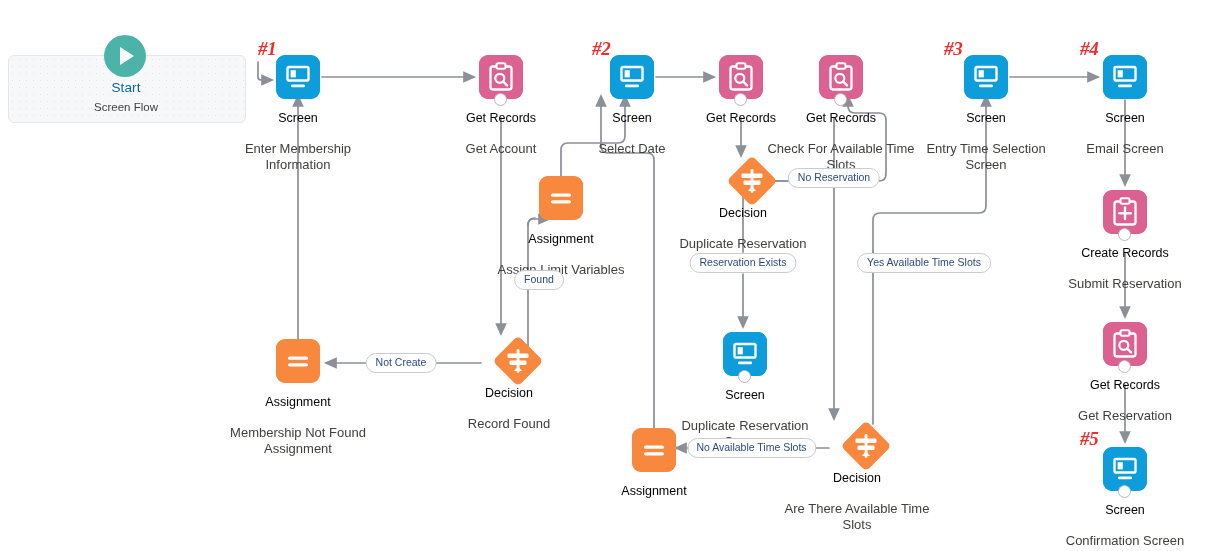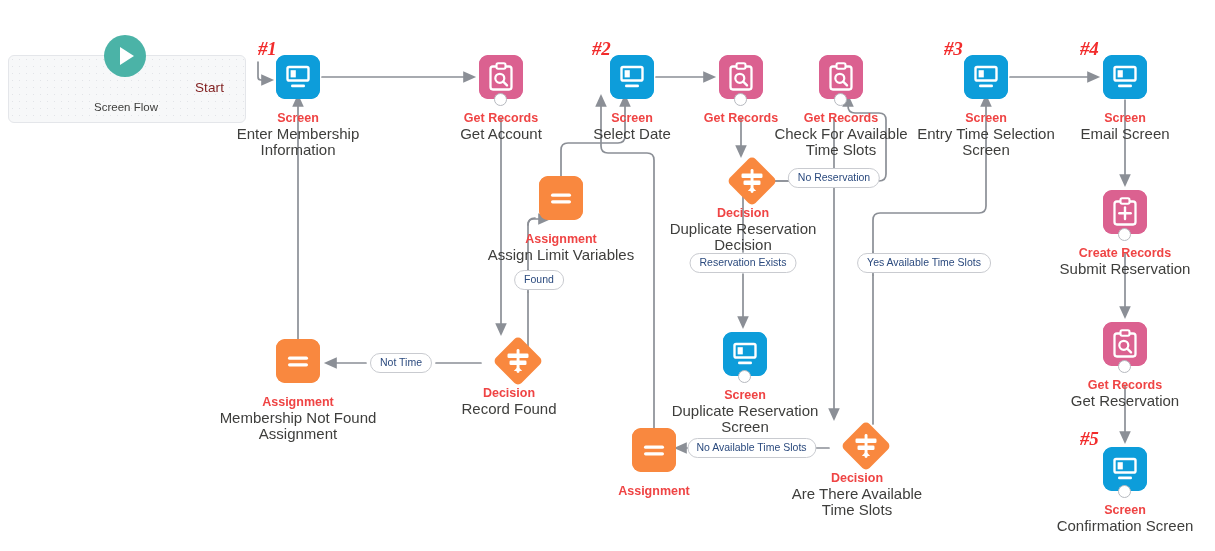--- a/index.html
+++ b/index.html
@@ -46,23 +46,23 @@
     width:0;height:0;
     border-left:14px solid #ffffff;
     border-top:9px solid transparent;
     border-bottom:9px solid transparent;
     margin-left:4px;
   }
   .start-label{
     position:absolute;
     left:28px; top:80px;
     width:196px;
-    text-align:right;
+    text-align:center;
     font-size:13.5px;
-    color:#7f1d1d;
+    color:#0369a1;
     letter-spacing:.1px;
   }
   .start-sub{
     position:absolute;
     left:28px; top:101px;
     width:196px;
     text-align:center;
     font-size:11.5px;
     color:#3e3e3c;
   }
@@ -93,27 +93,27 @@
     bottom:-7px;
     width:13px; height:13px;
     border-radius:50%;
     background:#ffffff;
     border:1.6px solid #b6b9bf;
     box-sizing:border-box;
   }
   .node .n-title{
     margin-top:12px;
     font-size:12.5px;
-    font-weight:bold;
-    color:#ef4444;
+    font-weight:normal;
+    color:#000000;
     line-height:15px;
   }
   .node .n-sub{
-    margin-top:0;
-    font-size:15px;
+    margin-top:15px;
+    font-size:13px;
     color:#3e3e3c;
     line-height:15.5px;
   }
 
   
   .step{
     position:absolute;
     font-family:"Liberation Serif", serif;
     font-weight:bold;
     font-style:italic;
@@ -411,21 +411,21 @@
             <rect x="15" y="29.6" width="14" height="2.6" rx="1.3" fill="#fff"></rect>
           </svg>
           <span class="conn-dot"></span>
         </div>
         <div class="n-title">Screen</div>
         <div class="n-sub">Confirmation Screen</div>
       </div>
     </div>
   <div id="pill-layer">
       <div class="pill" style="left: 539px; top: 280px;">Found</div>
-      <div class="pill" style="left: 401px; top: 363px;">Not Time</div>
+      <div class="pill" style="left: 401px; top: 363px;">Not Create</div>
       <div class="pill" style="left: 834px; top: 171px; margin-top: 7px;">No Reservation</div>
       <div class="pill" style="left: 743px; top: 263px; text-align: center;">Reservation Exists</div>
       <div class="pill" style="left: 924px; top: 263px;">Yes Available Time Slots</div>
       <div class="pill" style="left: 752px; top: 448px; padding-left: 8px;">No Available Time Slots</div>
     </div>
   <div id="step-layer">
       <div class="step" style="left: 258px; top: 38px;">#1</div>
       <div class="step" style="left: 592px; top: 38px;">#2</div>
       <div class="step" style="left: 944px; top: 38px;">#3</div>
       <div class="step" style="left: 1080px; top: 38px;">#4</div>

